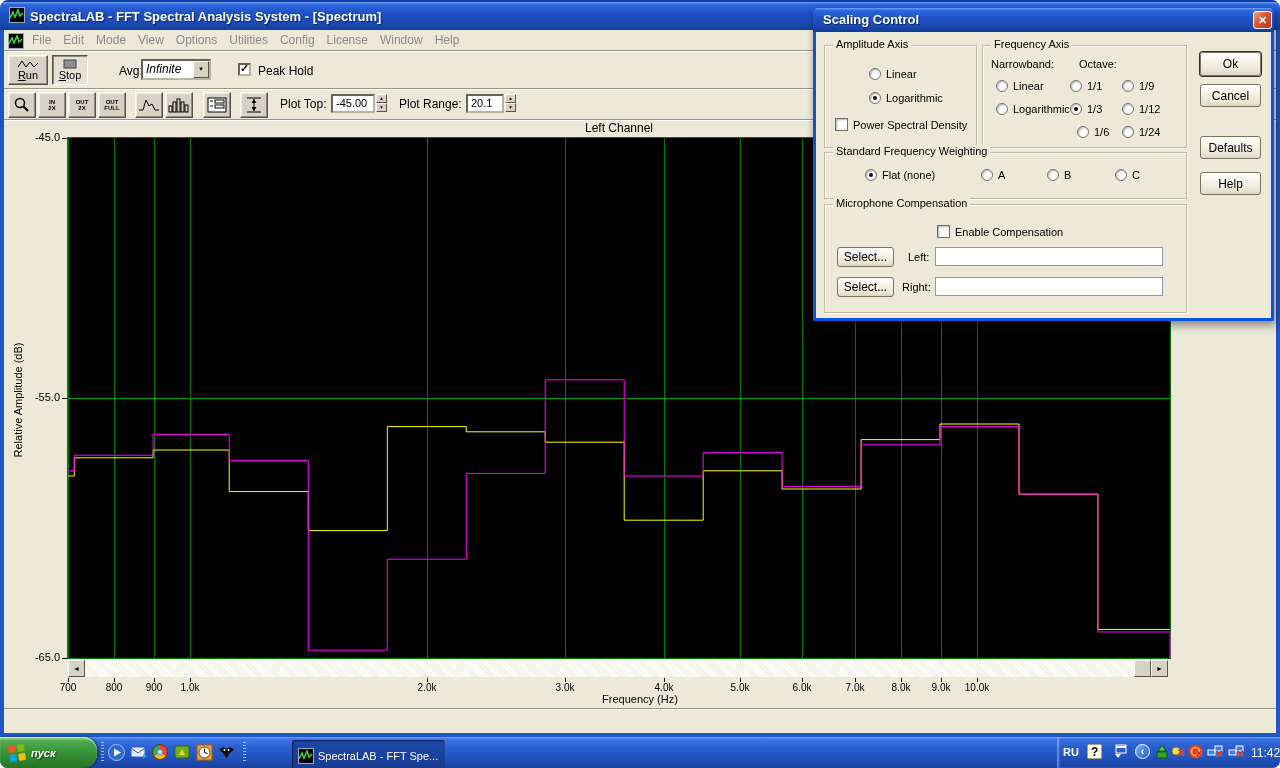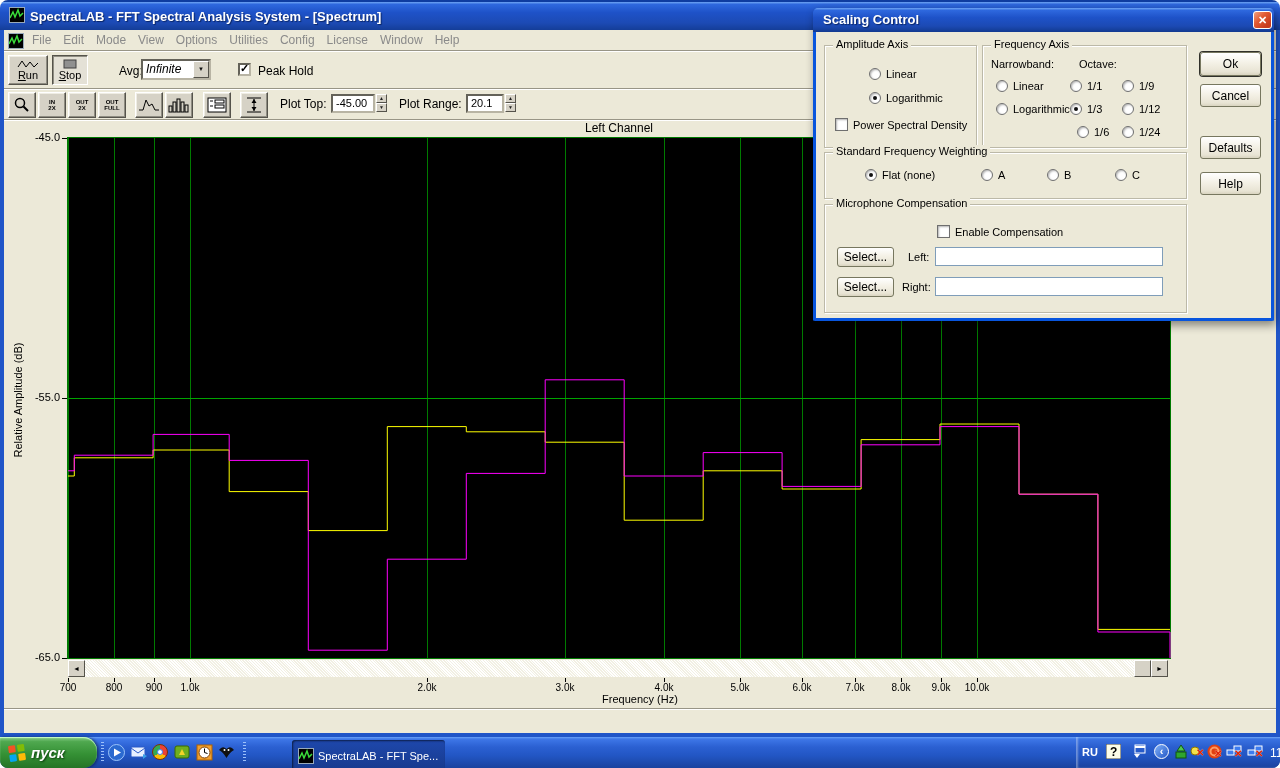--- a/index.html
+++ b/index.html
@@ -81,29 +81,29 @@
     border:1px solid #77775F;border-radius:3px;font-size:12px;color:#000;text-align:center;box-sizing:border-box;
     display:flex;align-items:center;justify-content:center;}
   .xpbtn.default{box-shadow:0 0 0 1px #30302A;}
   .dinput{position:absolute;background:#fff;border:1px solid #7F9DB9;box-sizing:border-box;font-size:11px;padding:2px;}
   
   #taskbar{left:0;top:737px;width:1280px;height:31px;z-index:20;
     background:linear-gradient(180deg,#6AA2F8 0,#3E77E8 2px,#2B60D2 10px,#2256C4 60%,#1A429E 100%);}
   #start-btn{position:absolute;left:0;top:0;width:97px;height:31px;border-radius:0 14px 14px 0;
     background:linear-gradient(180deg,#8ED18E 0,#4FA84F 15%,#359135 55%,#257425 100%);
     box-shadow:inset 0 1px 1px #C8FFC8,2px 0 3px rgba(0,0,0,.4);display:flex;align-items:center;gap:5px;padding-left:8px;box-sizing:border-box;}
-  #start-label{color:#fff;font-weight:bold;font-style:italic;font-size:15px;text-shadow:1px 1px 2px #0A3A0A;}
+  #start-label{color:#fff;font-weight:bold;font-style:italic;font-size:11px;text-shadow:1px 1px 2px #0A3A0A;}
   .ql-handle{position:absolute;top:5px;width:3px;height:21px;
     background-image:repeating-linear-gradient(180deg,#9CC0FA 0 1px,transparent 1px 3px);}
   .qlicon{position:absolute;top:7px;width:17px;height:17px;}
   .taskbtn{position:absolute;top:3px;height:26px;border-radius:3px;display:flex;align-items:center;gap:4px;
     padding:16px 6px;box-sizing:border-box;color:#fff;font-size:11px;white-space:nowrap;overflow:hidden;}
   .taskbtn.active{background:linear-gradient(180deg,#1E48AC,#17398C);box-shadow:inset 1px 1px 2px rgba(0,0,0,.6);}
   .taskbtn.inactive{background:linear-gradient(180deg,#5690F2,#3A70DE 60%,#2E5ECB);box-shadow:inset 0 1px 0 #7FB0F8;}
-  #tray{position:absolute;right:0;top:0;width:204px;height:31px;
+  #tray{position:absolute;right:0;top:0;width:223px;height:31px;
     background:linear-gradient(180deg,#5E9AF4 0,#3A72E2 2px,#2A5ECE 10px,#2256C4 60%,#1A429E 100%);
     box-shadow:inset 2px 0 2px rgba(255,255,255,.35);}
   .tray-txt{position:absolute;color:#fff;font-size:11px;}
   .tricon{position:absolute;top:7px;width:16px;height:16px;}
   .redx{position:absolute;color:#E02000;font-weight:bold;font-size:10px;text-shadow:0 0 1px #fff;}
   u{text-decoration:underline;}
 </style>
 </head>
 <body>
 

